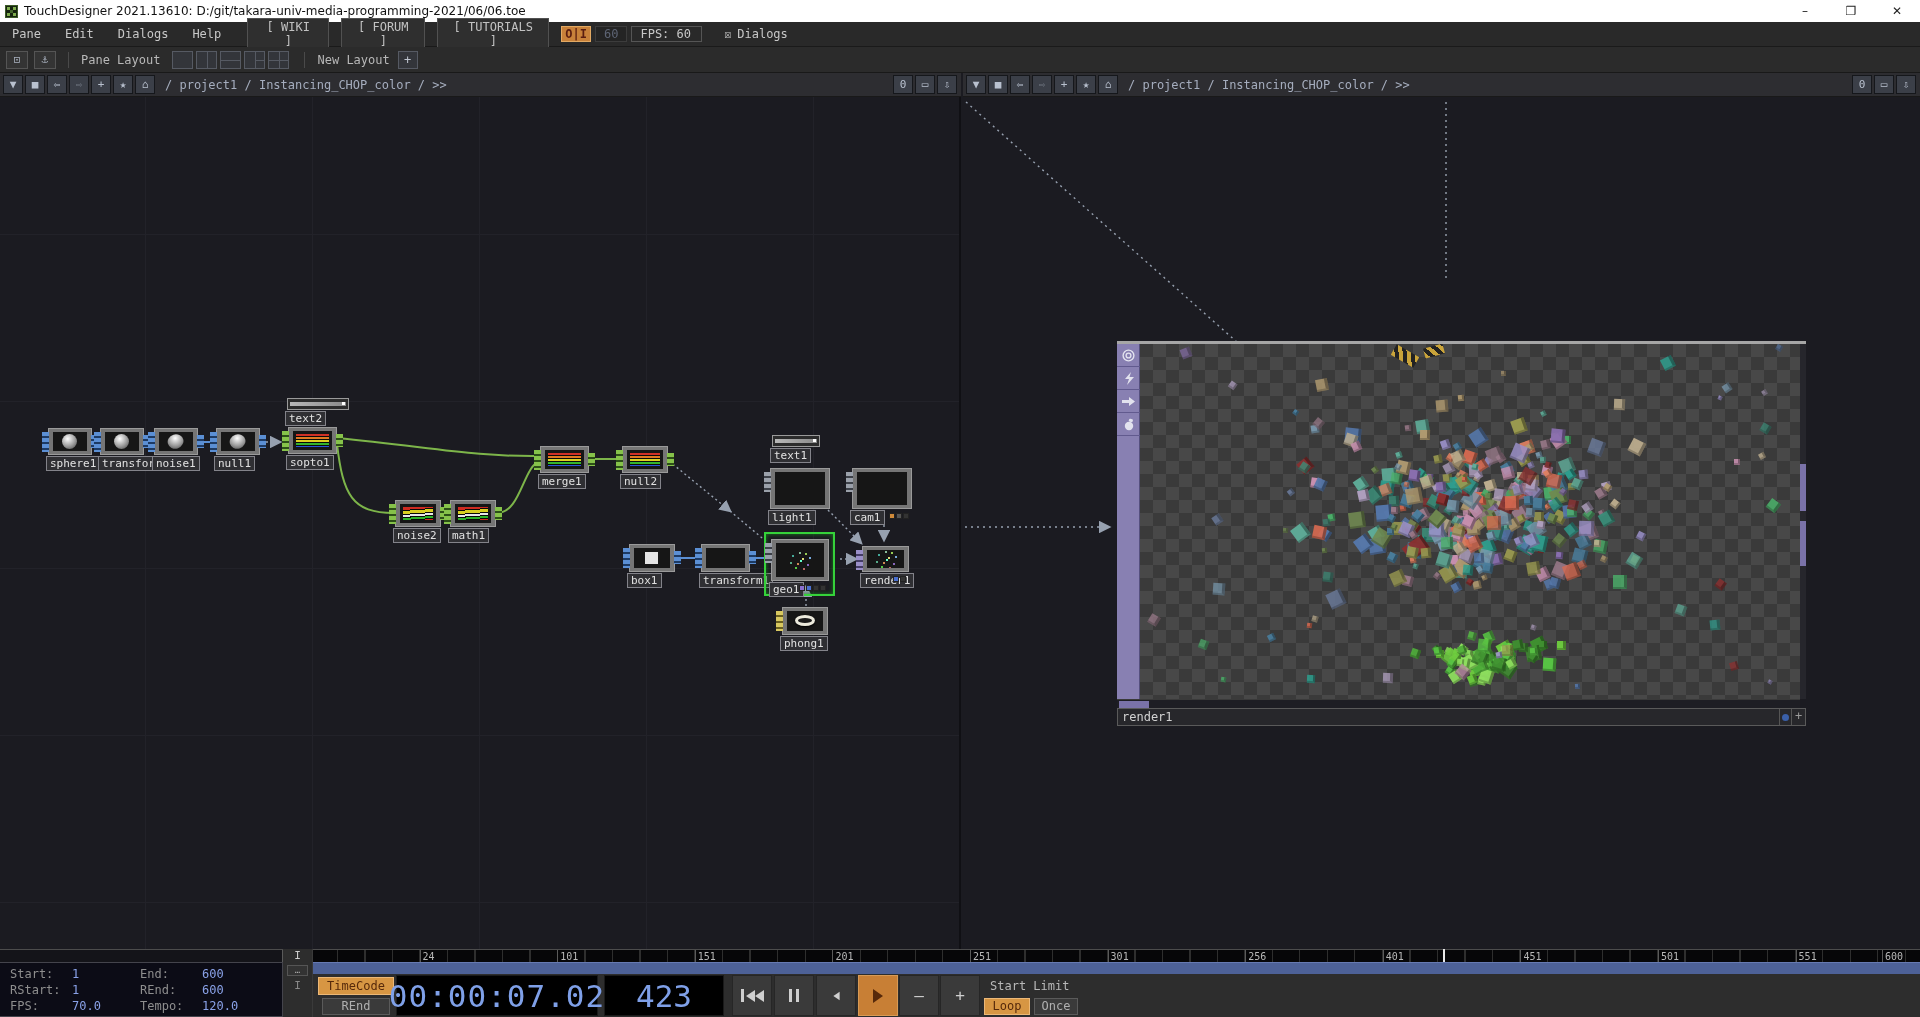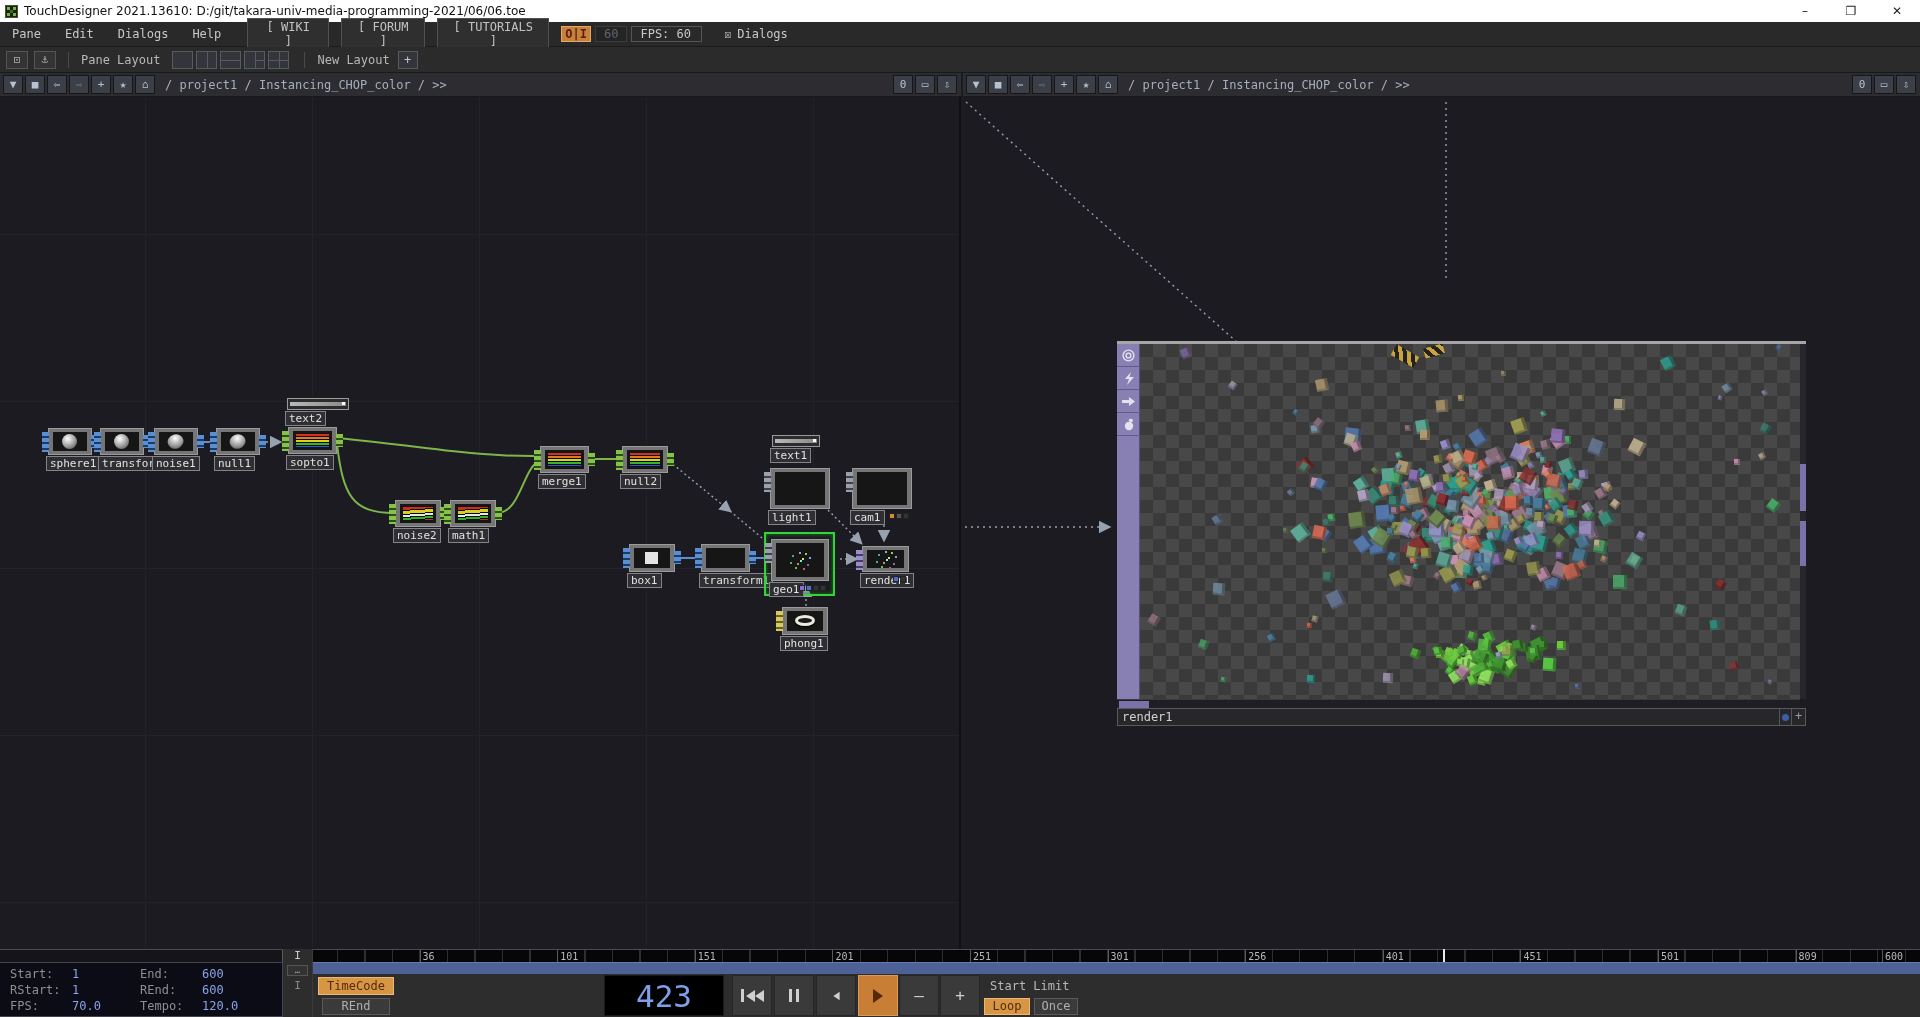--- a/index.html
+++ b/index.html
@@ -896,31 +896,31 @@
             </span>
           <span class="v-plus">+</span>
         </span>
       </div>
     </div>
   </div>
 
   <div class="ruler-left"></div>
   <div class="ruler" id="ruler">
       <div class="tick" style="left: 0px;">1</div>
-      <div class="tick" style="left: 137.6px;">36</div>
+      <div class="tick" style="left: 137.6px;">24</div>
       <div class="tick" style="left: 275.2px;">101</div>
       <div class="tick" style="left: 412.8px;">151</div>
       <div class="tick" style="left: 550.4px;">201</div>
       <div class="tick" style="left: 688px;">251</div>
       <div class="tick" style="left: 825.6px;">301</div>
       <div class="tick" style="left: 963.2px;">256</div>
       <div class="tick" style="left: 1100.8px;">401</div>
       <div class="tick" style="left: 1238.4px;">451</div>
       <div class="tick" style="left: 1376px;">501</div>
-      <div class="tick" style="left: 1513.6px;">809</div>
+      <div class="tick" style="left: 1513.6px;">551</div>
       <div class="tick" style="left: 1600px;">600</div>
     </div>
   <div class="playhead" id="playhead" style="left: 1443.34px;"></div>
   <div class="rangebar">
     <div class="range-handle"></div>
   </div>
 
   <div class="transport"></div>
   <div class="infopanel" id="infopanel">
       <div class="inforow">
@@ -942,20 +942,21 @@
         <span class="ival">120.0</span>
       </div>
     </div>
   <div class="splitcol">
     <div class="split-i">I</div>
     <div class="split-dots">…</div>
     <div class="split-i" style="color:#8a8a8a">I</div>
   </div>
   <div class="tc-btn">TimeCode</div>
   <div class="beats-btn">REnd</div>
+  <div class="lcd" id="tc-display">00:00:07.02</div>
   <div class="lcd" id="frame-display">423</div>
 
   <div class="pbtn" style="left:732px">
     <span class="bar-v" style="margin-right:2px"></span>
       <span class="tri-l"></span>
       <span class="tri-l"></span>
   </div>
   <div class="pbtn pause" style="left:774px">
     <span class="bar-v"></span>
       <span class="bar-v"></span>

